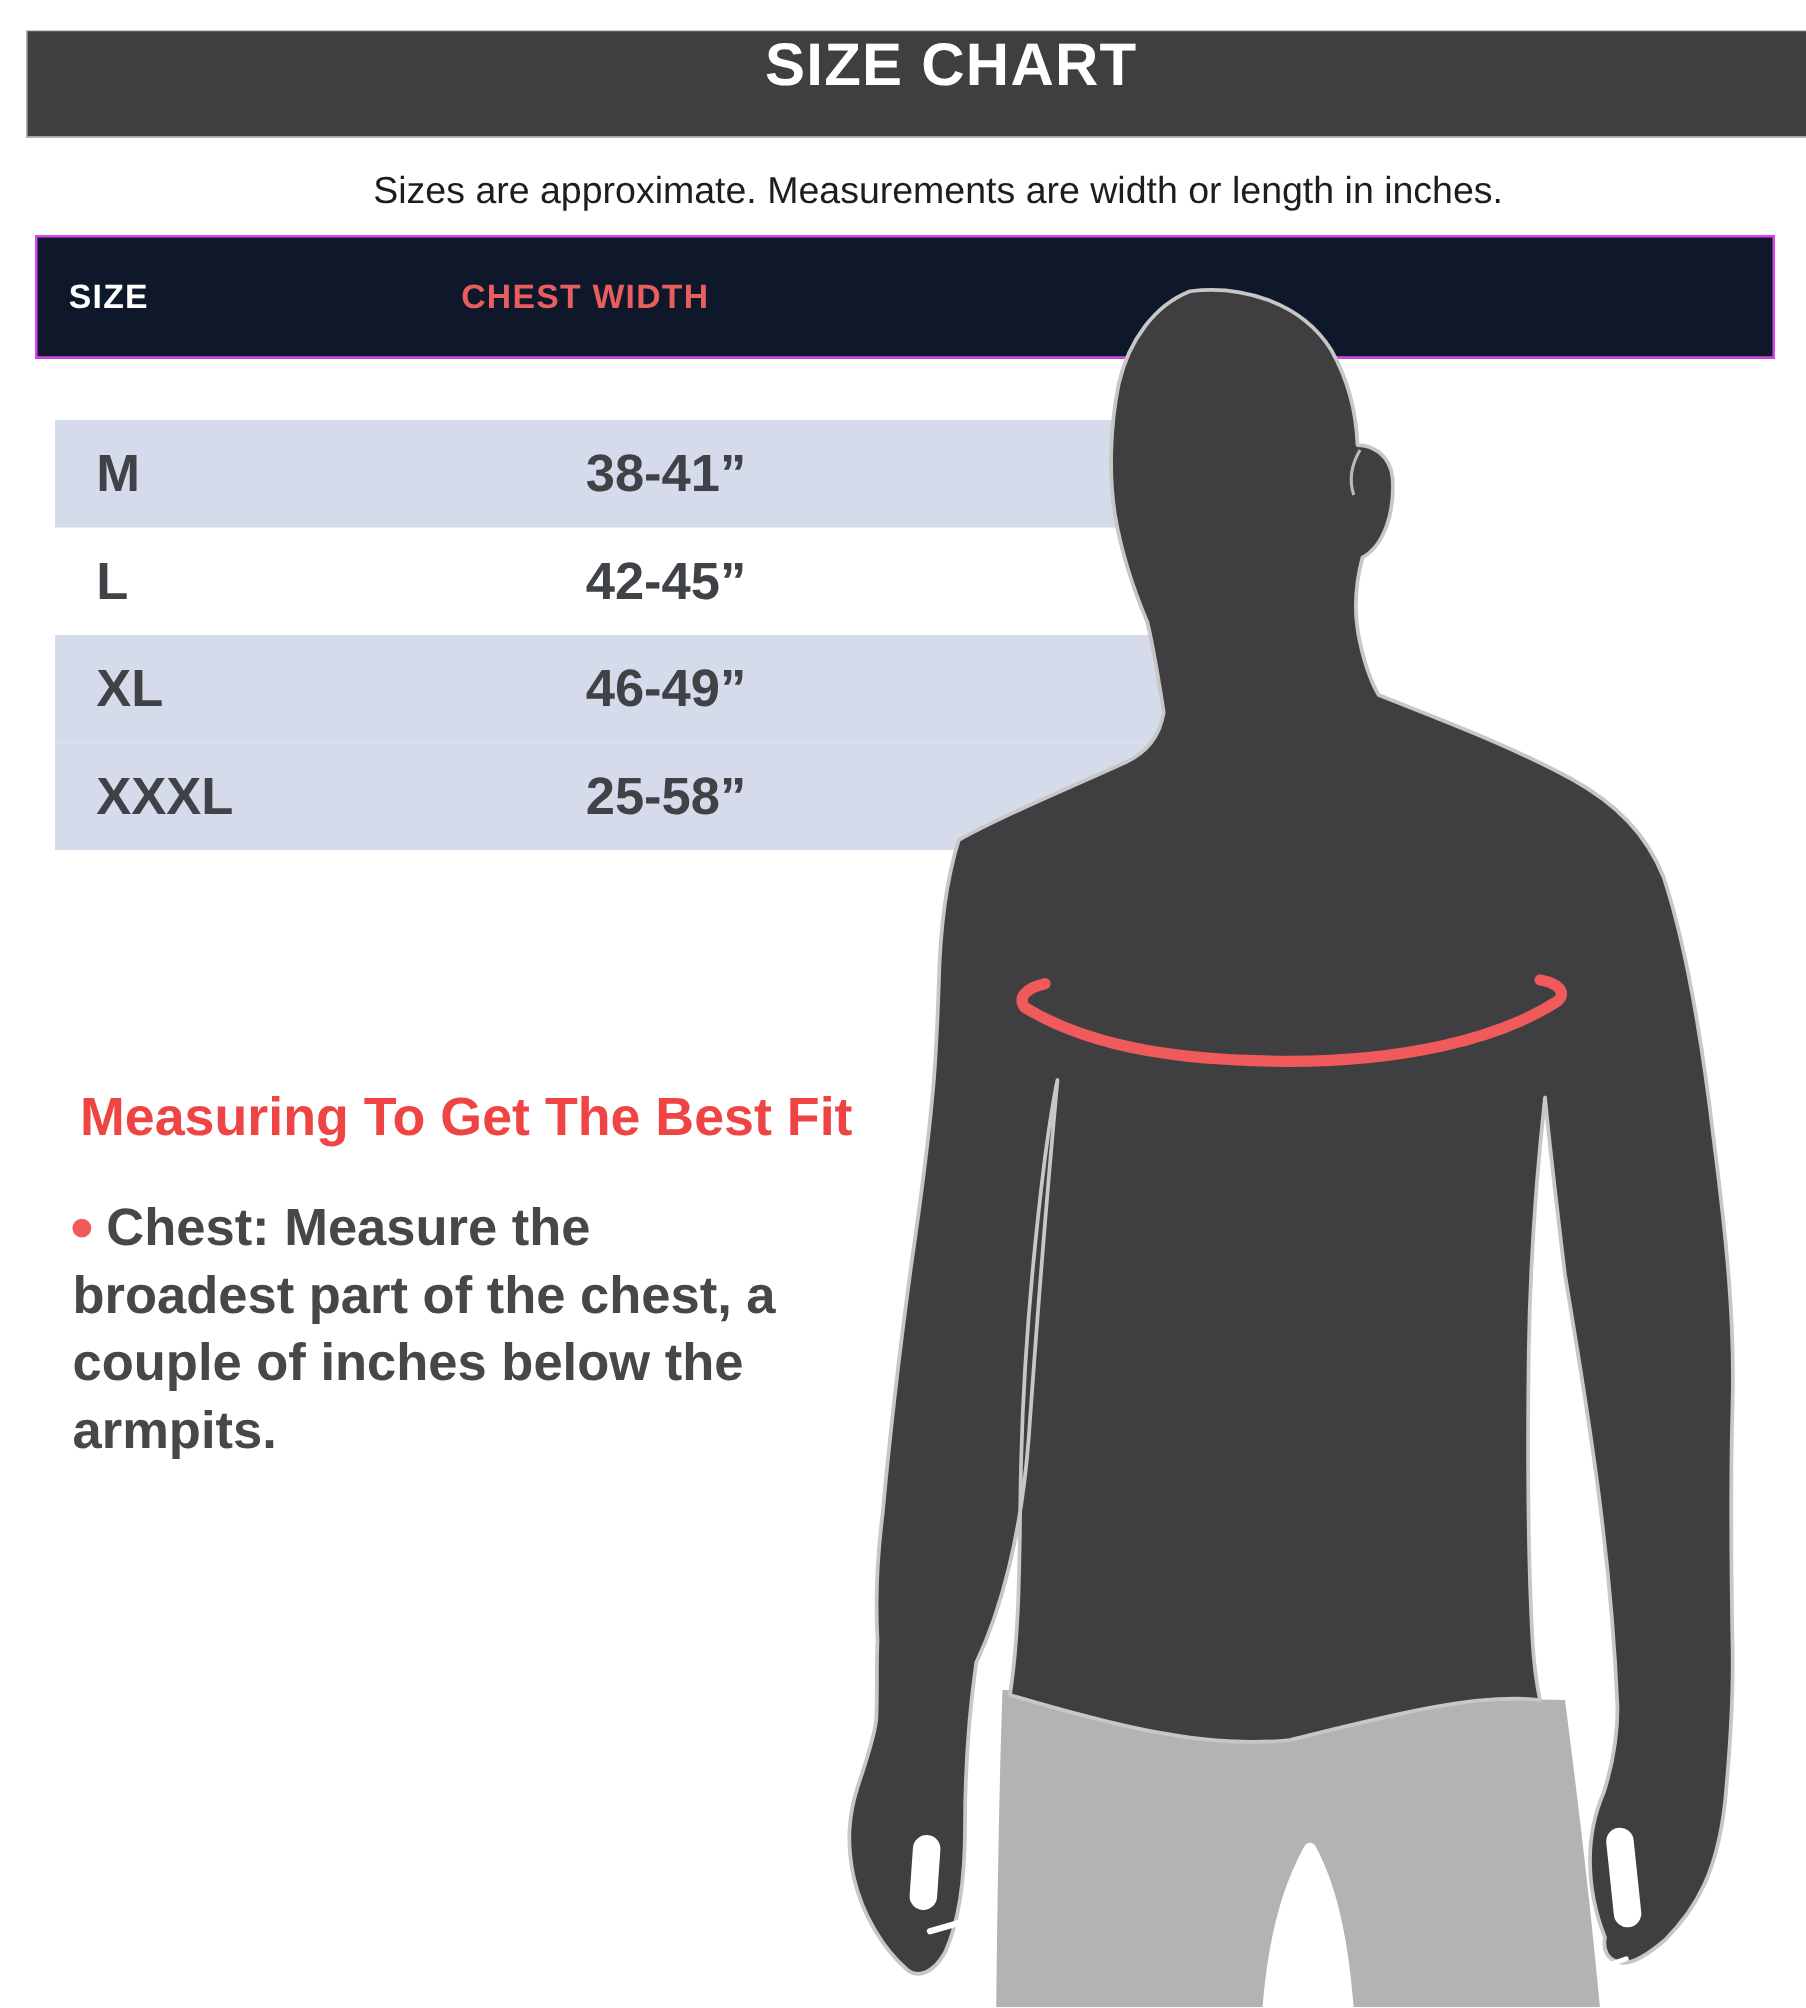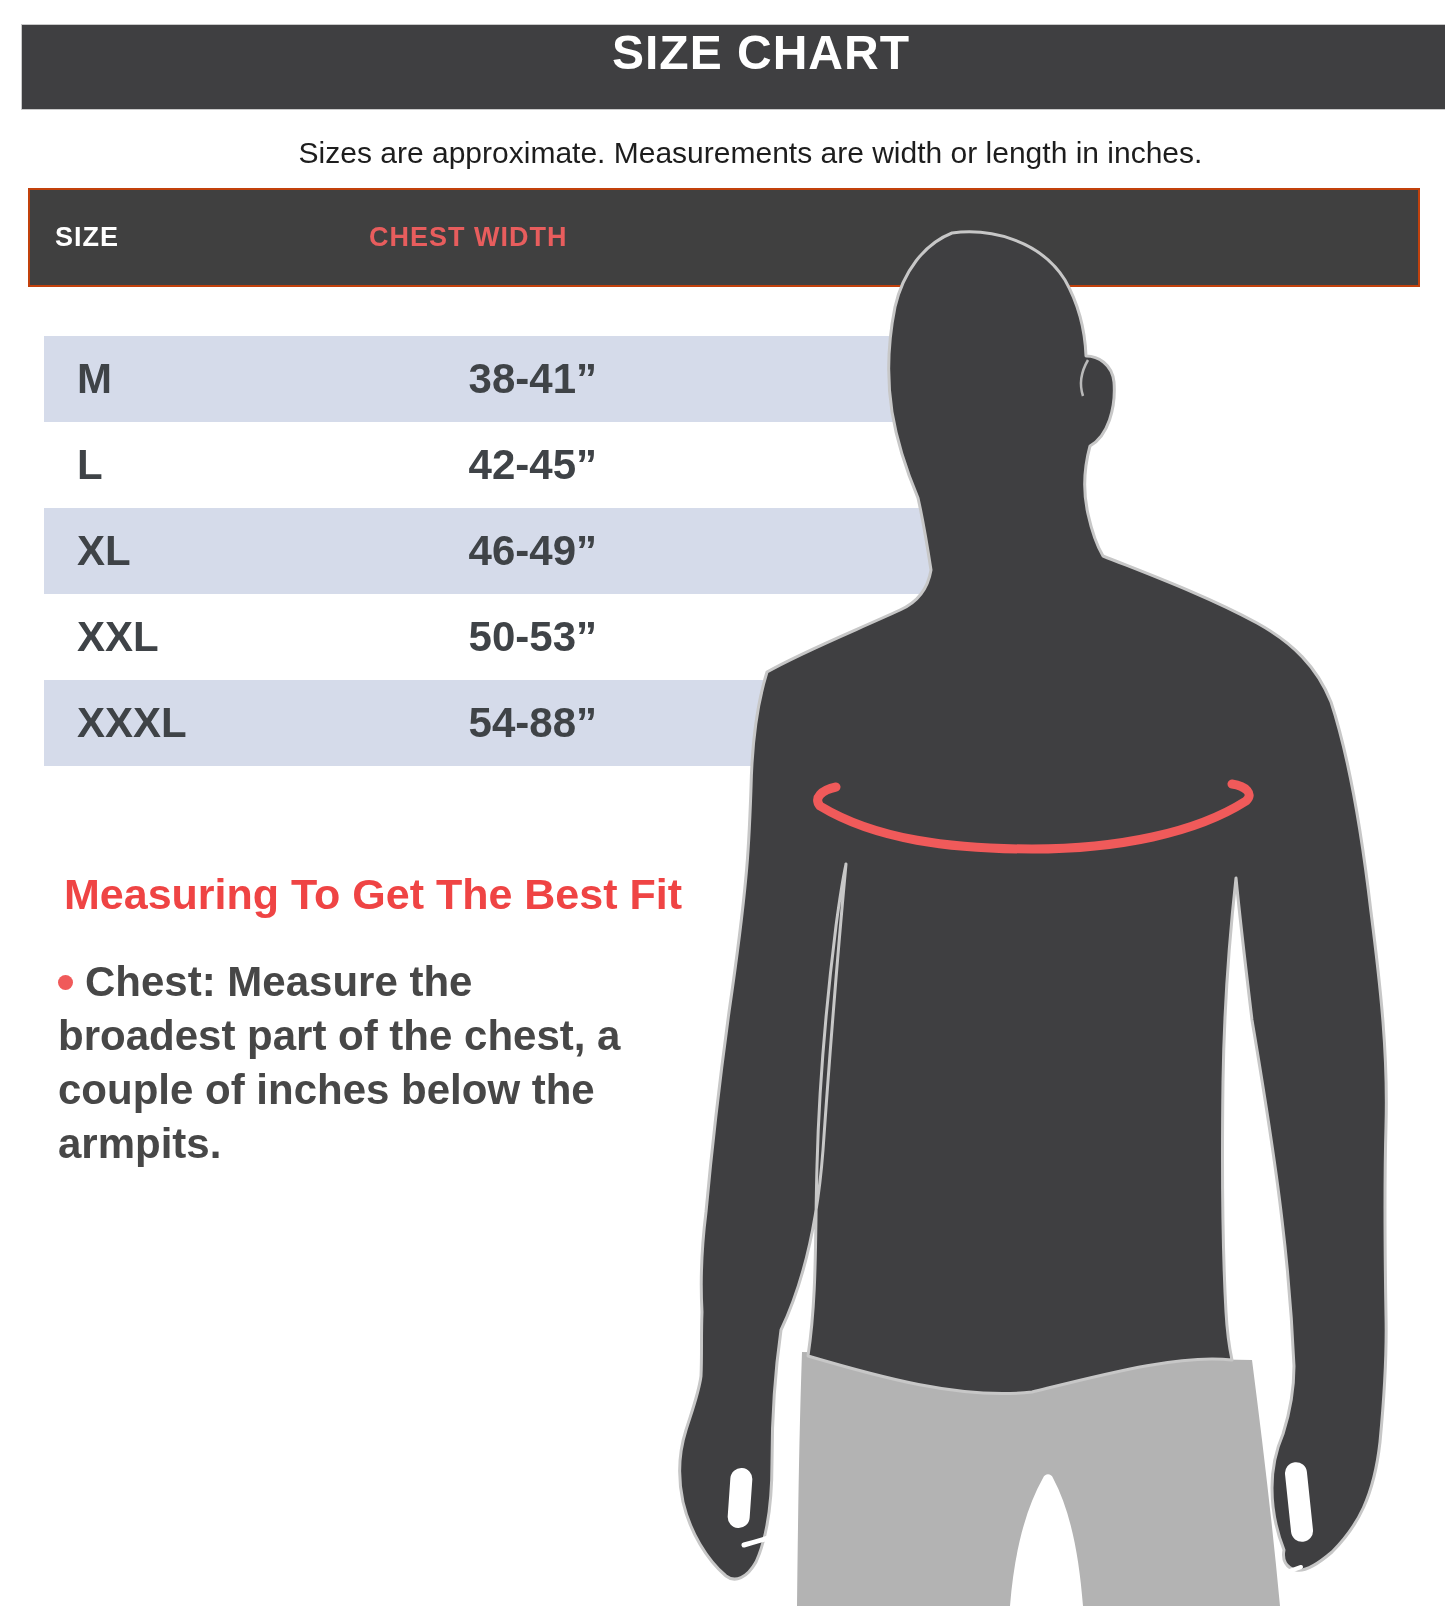--- a/index.html
+++ b/index.html
@@ -17,21 +17,21 @@
     color:#ffffff;font-size:48px;font-weight:bold;letter-spacing:1px;
   }
   
   .subtitle{
     position:absolute;left:0;top:136px;width:1445px;text-align:center;
     font-size:30px;color:#1d1d1d;margin-left:28px;
   }
   
   .thead{
     position:absolute;left:28px;top:188px;width:1392px;height:99px;
-    background:#404040;border:2px solid #c2410c;box-sizing:border-box;
+    background:#0f172a;border:2px solid #d946ef;box-sizing:border-box;
   }
   .thead .h-size{
     position:absolute;left:25px;top:0;height:95px;line-height:95px;
     color:#ffffff;font-size:27px;font-weight:bold;letter-spacing:1px;
   }
   .thead .h-chest{
     position:absolute;left:339px;top:0;height:95px;line-height:95px;
     color:#e85d5d;font-size:27px;font-weight:bold;letter-spacing:1px;
   }
   
@@ -84,27 +84,23 @@
       <span class="val">38-41”</span>
     </div>
     <div class="row">
       <span class="size">L</span>
       <span class="val">42-45”</span>
     </div>
     <div class="row shade">
       <span class="size">XL</span>
       <span class="val">46-49”</span>
     </div>
-    <div class="row">
-      <span class="size">XXL</span>
-      <span class="val">50-53”</span>
-    </div>
     <div class="row shade">
       <span class="size">XXXL</span>
-      <span class="val">54-88”</span>
+      <span class="val">25-58”</span>
     </div>
   </div>
 
   <div class="measure">
     <h2>Measuring To Get The Best Fit</h2>
     <p><span class="dot"></span><span>Chest: Measure the broadest part of the chest, a couple of inches below the armpits.</span></p>
   </div>
 
   <svg class="figure" viewBox="0 0 1445 1606">
 

